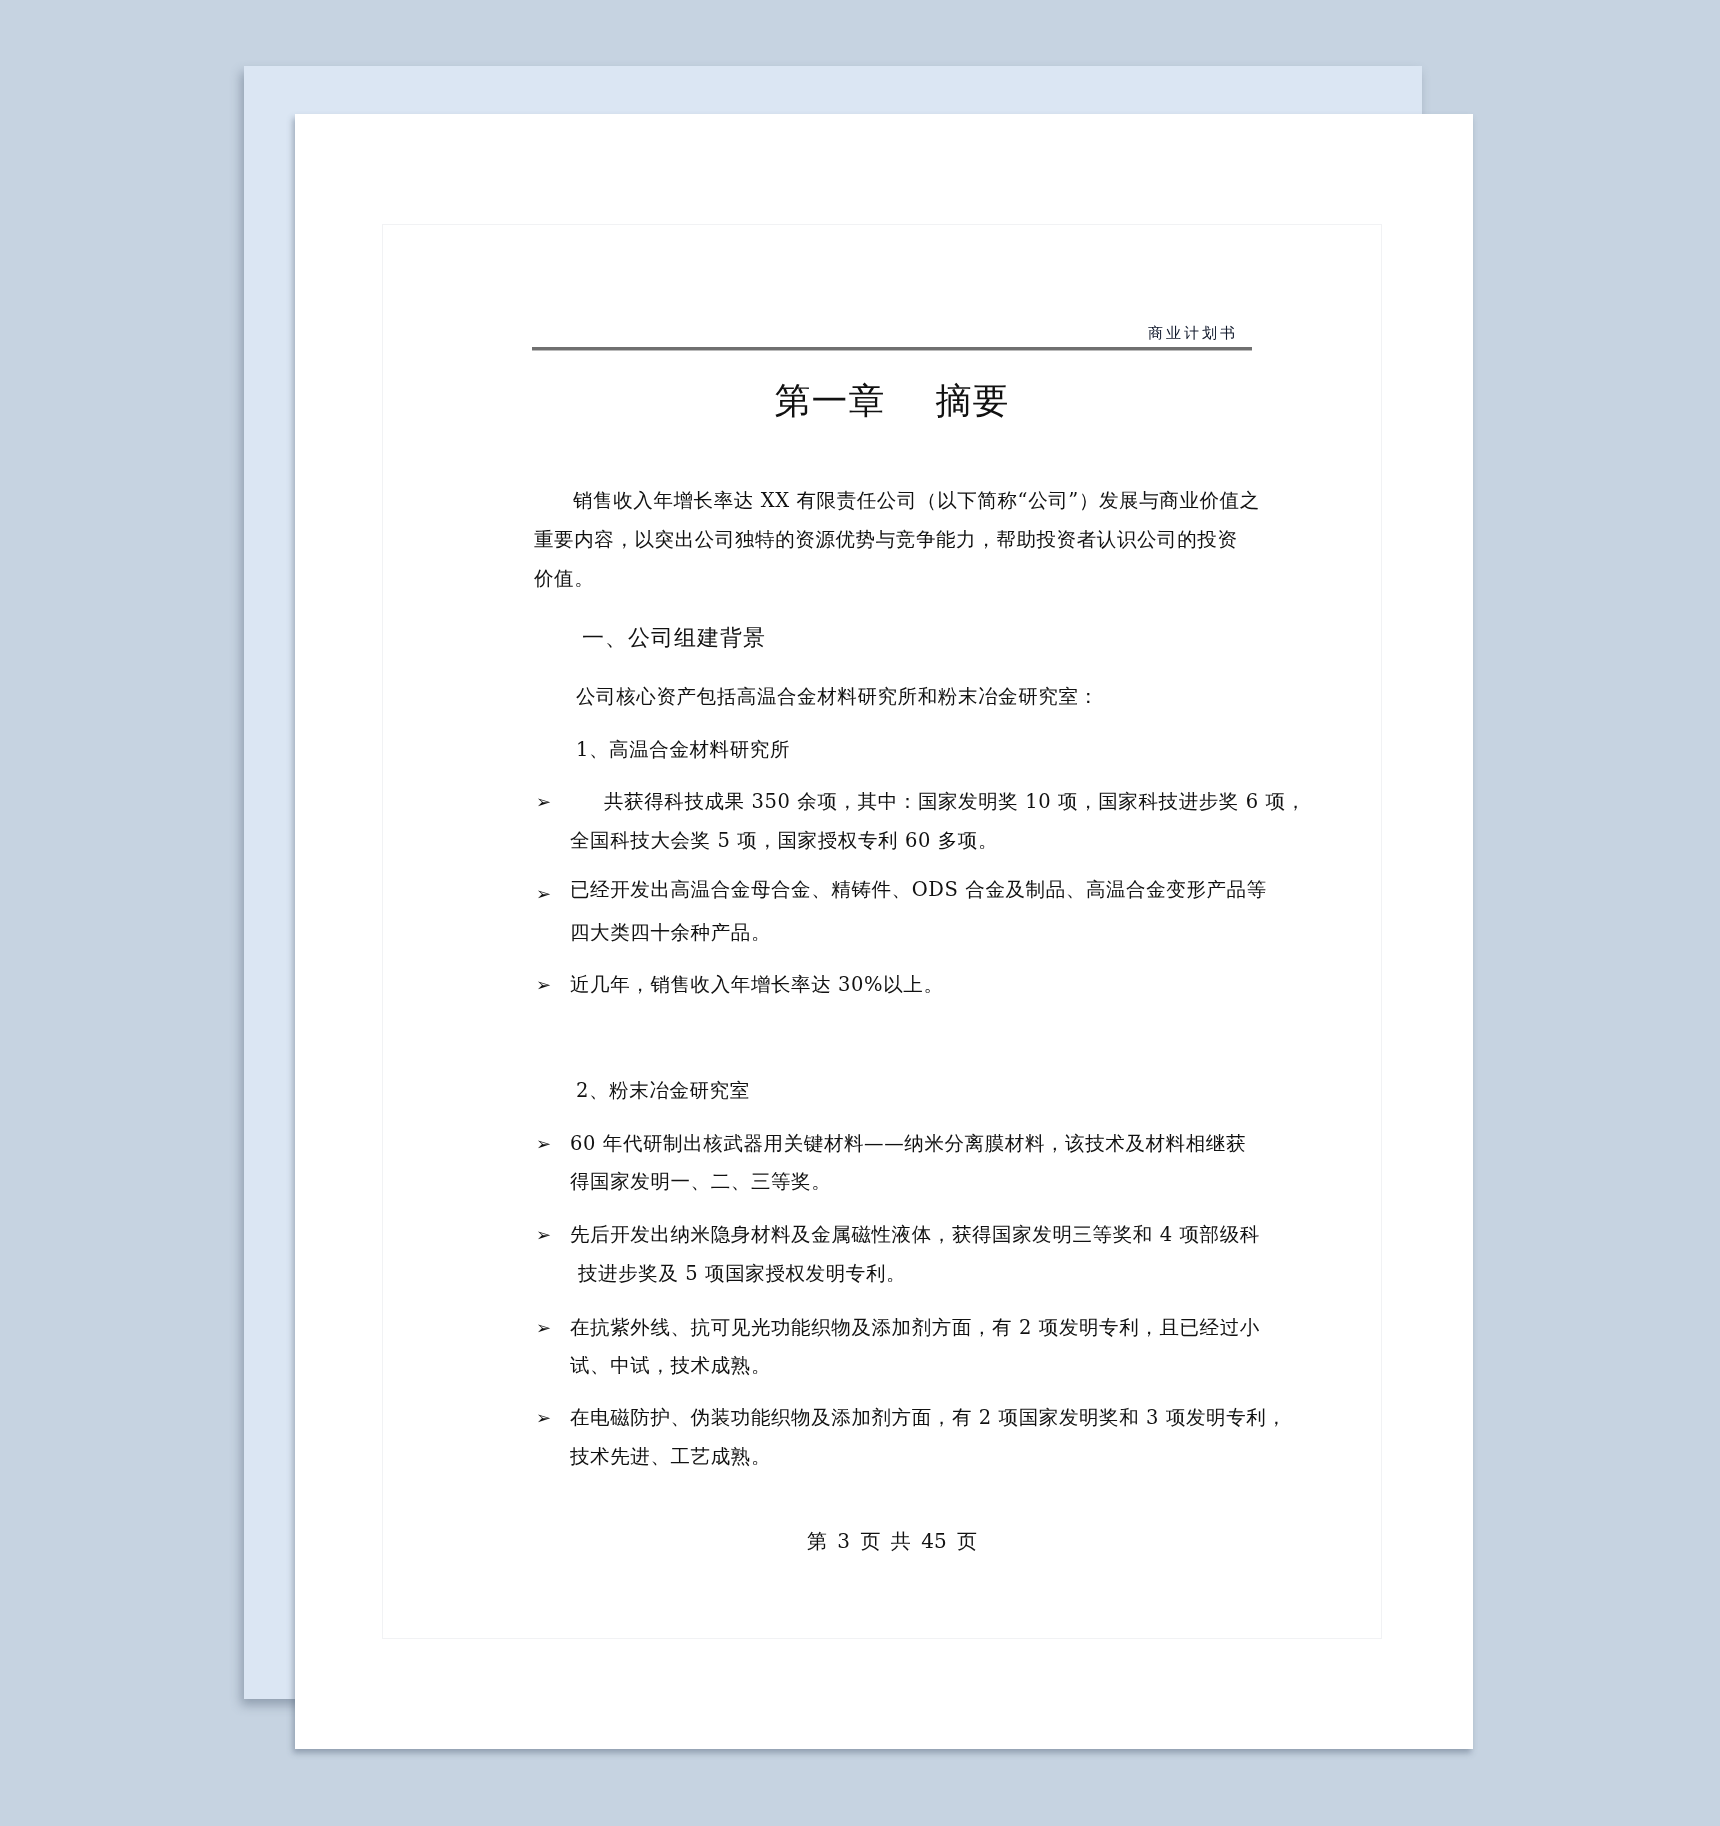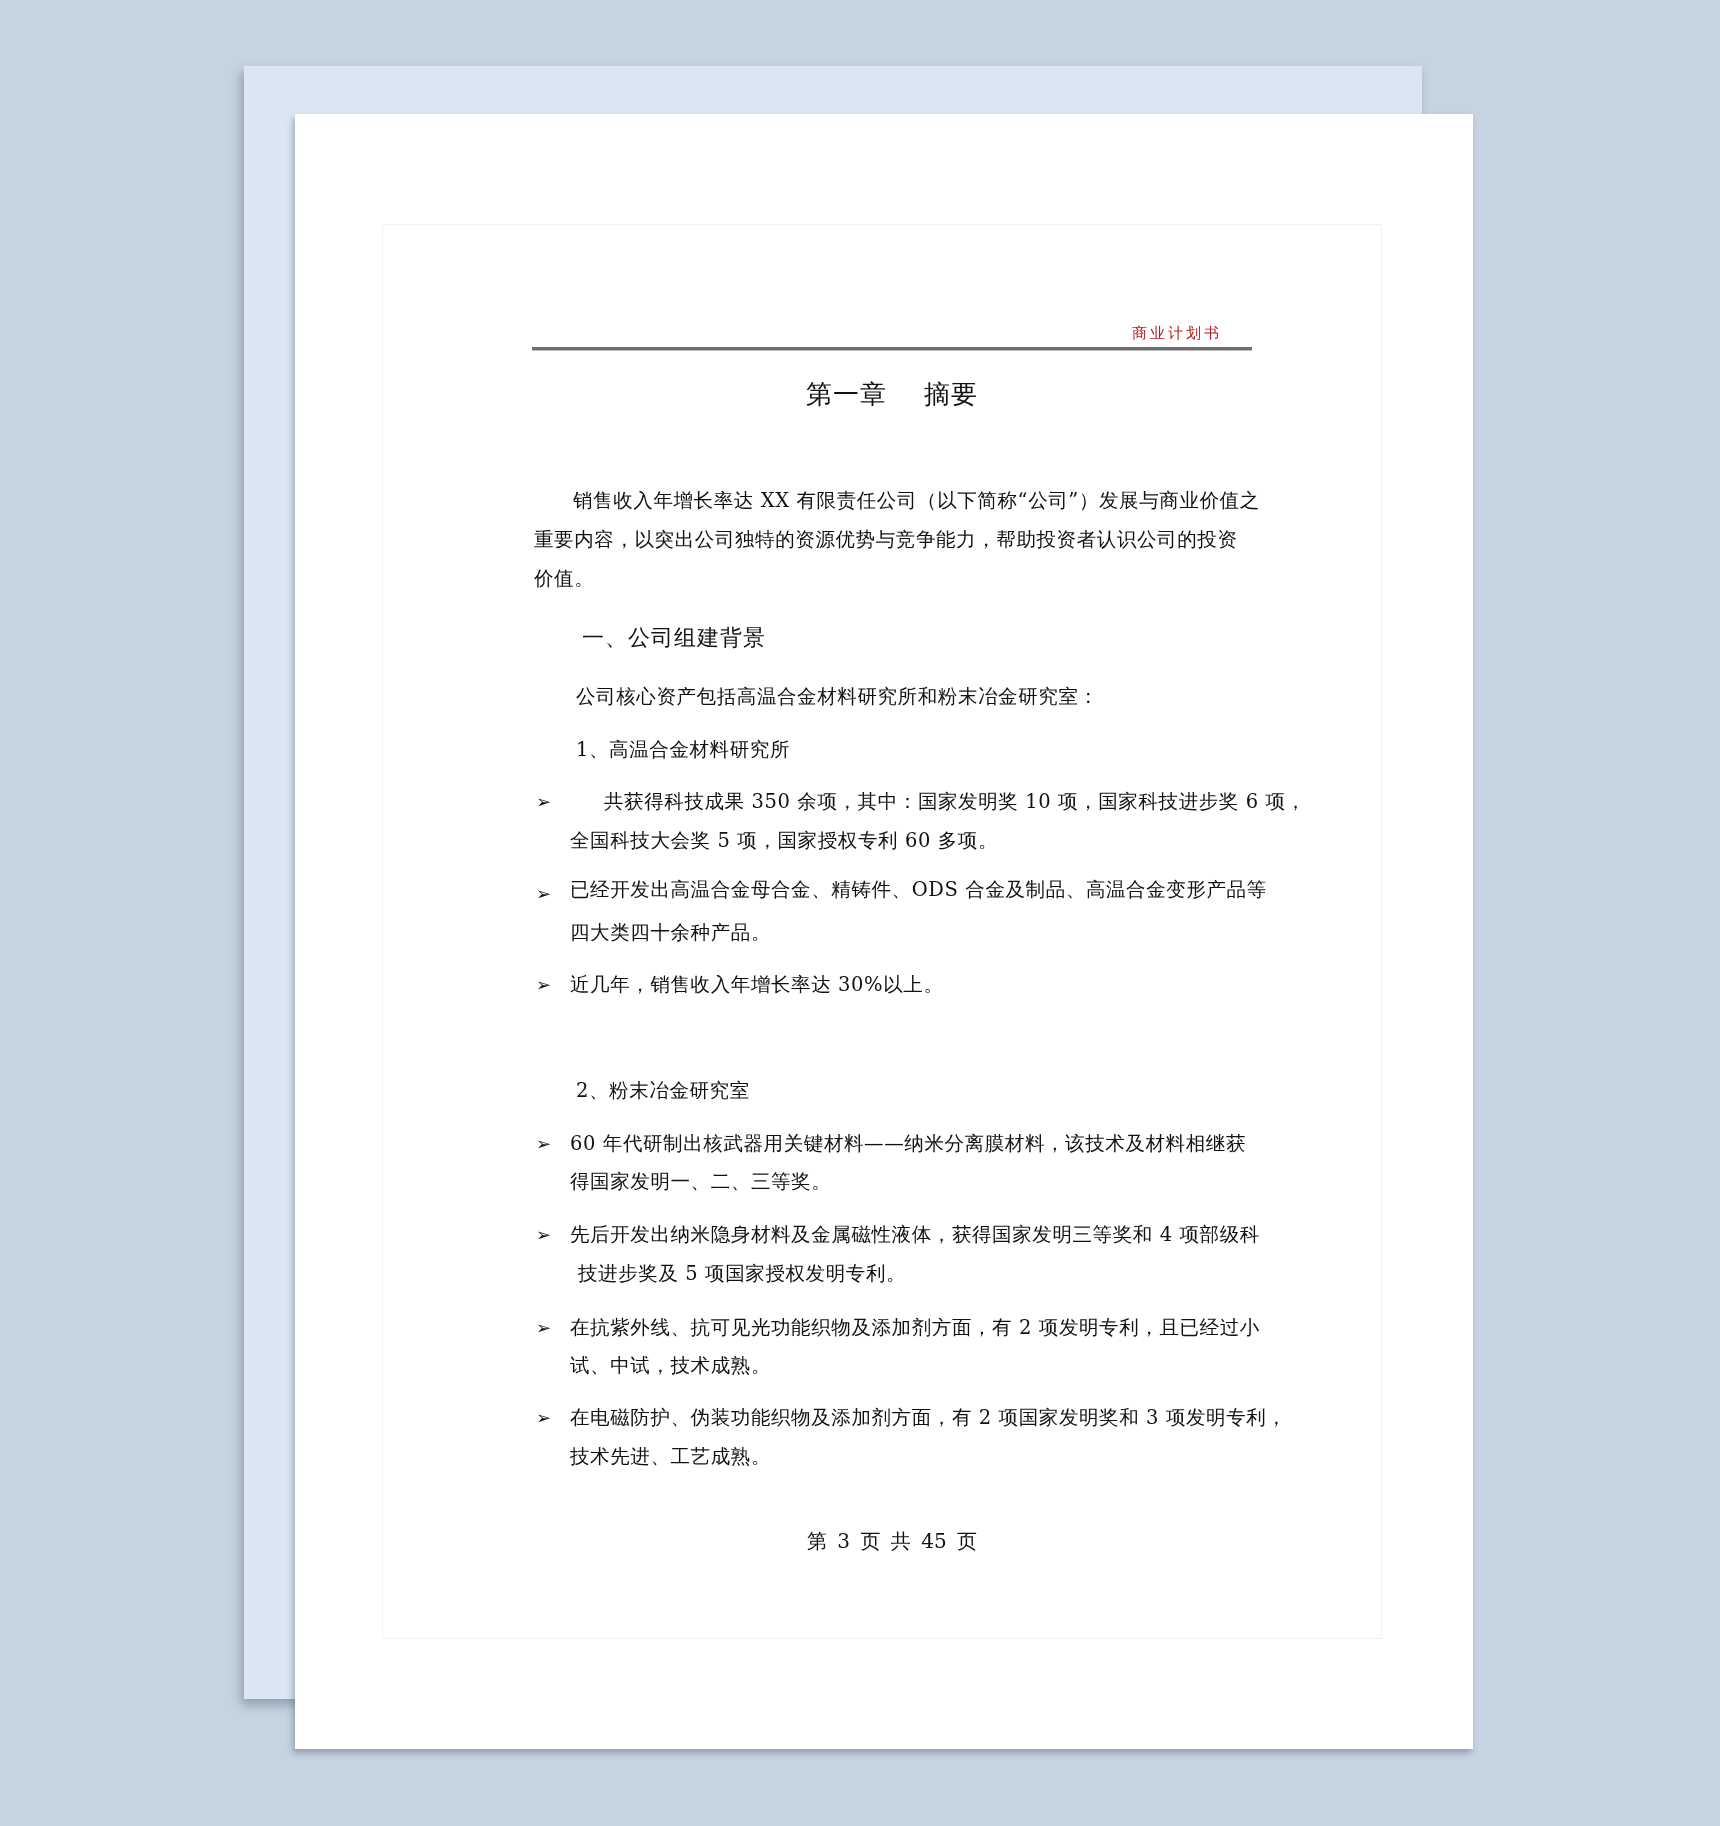--- a/index.html
+++ b/index.html
@@ -17,30 +17,30 @@
   .front-page {
     position: absolute; left: 295px; top: 114px; width: 1178px; height: 1635px;
     background: #ffffff;
     box-shadow: -2px 4px 6px rgba(80,95,115,0.45);
   }
   .inner-frame {
     position: absolute; left: 382px; top: 224px; width: 1000px; height: 1415px;
     border: 1px solid #f1f2f4; box-sizing: border-box;
   }
   .header-text {
-    position: absolute; right: 498px; top: 324px; font-size: 15px; letter-spacing: 3px;
-    color: #b91c1c;
+    position: absolute; right: 482px; top: 324px; font-size: 15px; letter-spacing: 3px;
+    color: #0f172a;
   }
   .header-rule {
     position: absolute; left: 532px; top: 347px; width: 720px; height: 3px;
     background: #707070; border-bottom: 1px solid #bbb;
   }
   .chapter-title {
     position: absolute; left: 532px; width: 720px; top: 377px; text-align: center;
-    font-size: 26px; letter-spacing: 1px; white-space: pre;
+    font-size: 36px; letter-spacing: 1px; white-space: pre;
   }
   .line {
     position: absolute; font-size: 19.5px; white-space: nowrap; letter-spacing: 0.6px;
     line-height: 24px;
   }
   .h1 { font-size: 22px; letter-spacing: 1px; }
   .arrow {
     position: absolute; font-size: 18px; line-height: 24px; color: #111;
   }
   .footer {

